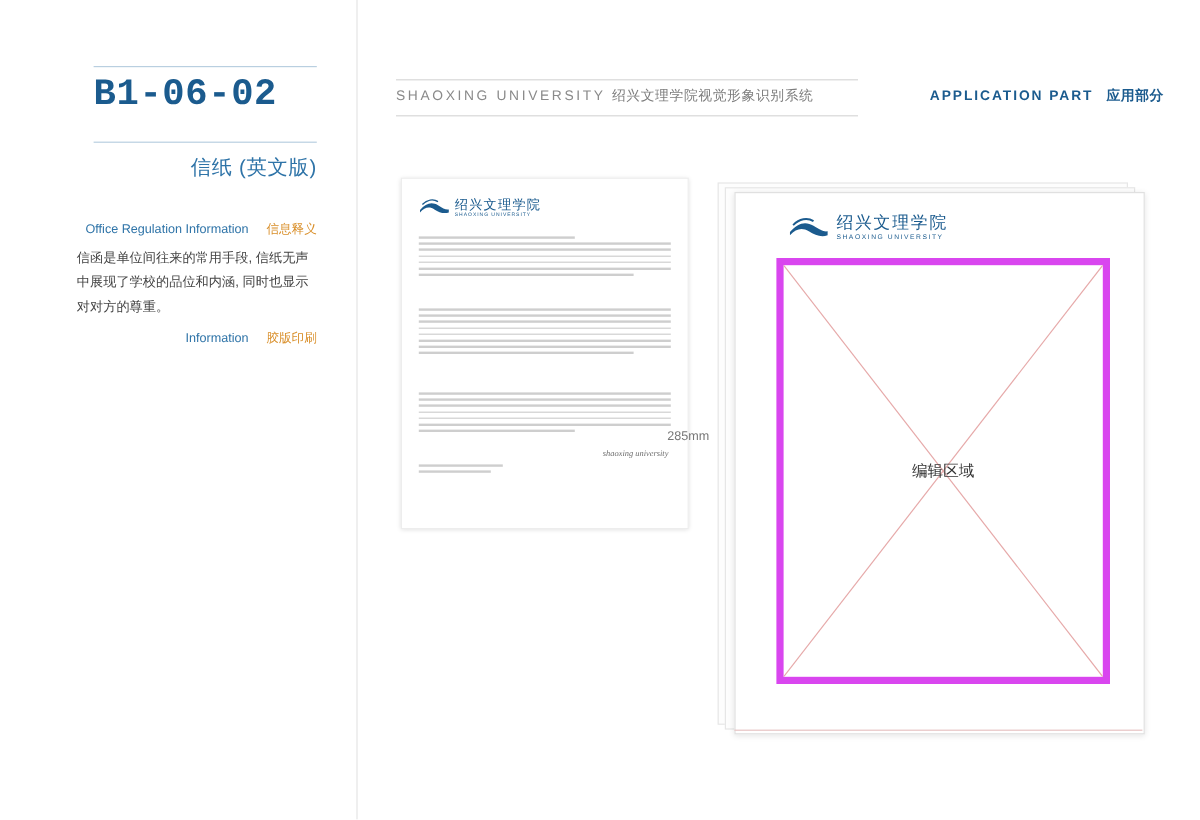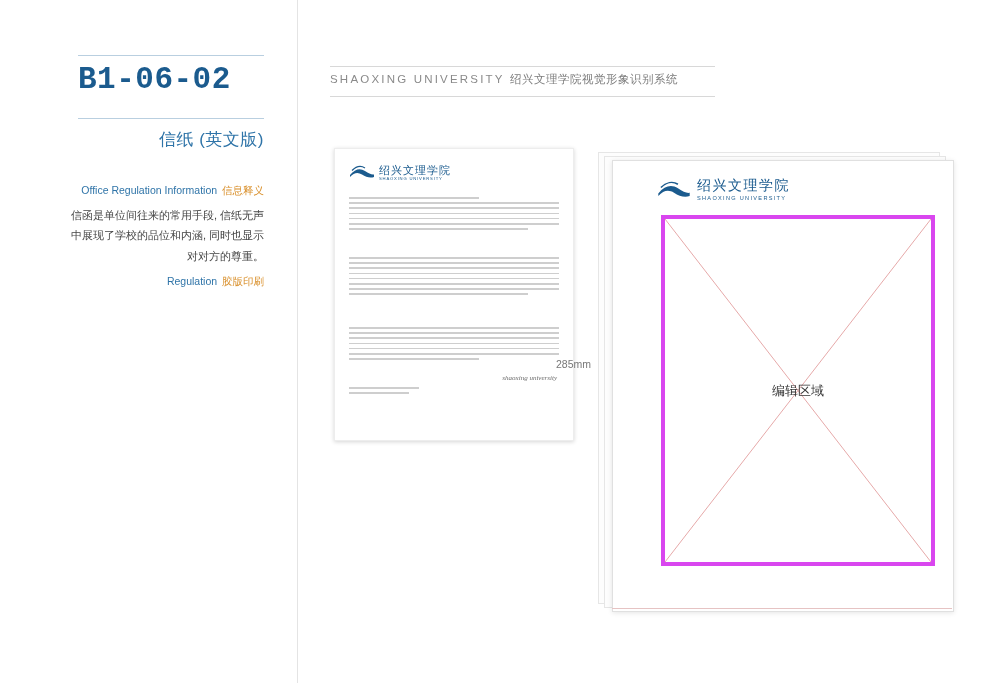--- a/index.html
+++ b/index.html
@@ -31,30 +31,30 @@
   .subtitle{
     position:absolute;left:78px;top:128px;width:186px;
     text-align:right;font-size:17px;color:#2f74a8;letter-spacing:0.5px;
   }
 
   .sec-head{
     position:absolute;width:200px;text-align:right;
     font-size:10.5px;color:#2f74a8;white-space:nowrap;
   }
   .sec-head .en{color:#2f74a8;}
-  .sec-head .cn{color:#d98f2a;margin-left:2px;}
+  .sec-head .cn{color:#d98f2a;margin-left:12px;}
 
   .head-1{left:64px;top:184px;}
   .head-2{left:64px;top:275px;}
 
   .body-text{
     position:absolute;left:64px;width:200px;
     font-size:11px;line-height:1.85;color:#444;
   }
-  .body-1{top:205px;text-align:right;}
+  .body-1{top:205px;}
   .body-2{top:296px;font-size:11px;line-height:1.9;}
 
   .divider-v{
     position:absolute;left:297px;top:0;width:1px;height:683px;background:#e4e4e4;
   }
 
   
   .hdr{
     position:absolute;top:58px;left:330px;width:640px;height:40px;
   }
@@ -126,22 +126,22 @@
     box-shadow:0 1px 5px rgba(0,0,0,0.10);
   }
   .logo-b{
     position:absolute;left:44px;top:16px;width:150px;height:28px;
   }
   .logo-b .logo-mark{width:34px;height:21px;top:2px;}
   .logo-b .logo-cn{left:40px;top:0;font-size:14px;letter-spacing:1.5px;}
   .logo-b .logo-en{left:40px;top:18px;font-size:5.6px;letter-spacing:1.3px;}
 
   .edit-box{
-    position:absolute;left:48px;top:54px;width:266px;height:343px;
-    border:4px solid #d946ef;
+    position:absolute;left:34px;top:54px;width:266px;height:343px;
+    border:6px solid #d946ef;
   }
   .edit-box .diag{
     position:absolute;inset:0;
   }
   .edit-label{
     position:absolute;left:0;right:0;top:50%;transform:translateY(-50%);
     text-align:center;font-size:13px;color:#333;
   }
 
   
@@ -168,33 +168,37 @@
     <div class="left-rule rule-bottom"></div>
     <div class="subtitle">信纸 (英文版)</div>
 
     <div class="sec-head head-1">
       <span class="en">Office Regulation Information</span>
       <span class="cn">信息释义</span>
     </div>
     <div class="body-text body-1">信函是单位间往来的常用手段, 信纸无声中展现了学校的品位和内涵, 同时也显示对对方的尊重。</div>
 
     <div class="sec-head head-2">
-      <span class="en">Regulation</span>
+      <span class="en">Information</span>
       <span class="cn">胶版印刷</span>
     </div>
   </div>
   <div class="divider-v"></div>
 
   <div class="hdr">
     <div class="hdr-line"></div>
     <div class="hdr-text">
       <span>SHAOXING UNIVERSITY</span>
       <span class="cn">绍兴文理学院视觉形象识别系统</span>
     </div>
     <div class="hdr-line2"></div>
+    <div class="hdr-right">
+      <span>APPLICATION PART</span>
+      <span class="cn">应用部分</span>
+    </div>
   </div>
 
   <div class="sheet-a">
     <div class="logo-a">
       <svg class="logo-mark" viewBox="0 0 52 32">
         <path d="M2 22 C12 10, 22 8, 32 14 C40 19, 45 22, 50 21 L50 26 C42 29, 34 26, 26 21 C18 16, 10 17, 2 26 Z" fill="#1b5b8e"></path>
         <path d="M6 13 C14 5, 24 3, 32 8" stroke="#1b5b8e" stroke-width="2.4" fill="none"></path>
       </svg>
       <div class="logo-cn">绍兴文理学院</div>
       <div class="logo-en">SHAOXING UNIVERSITY</div>

